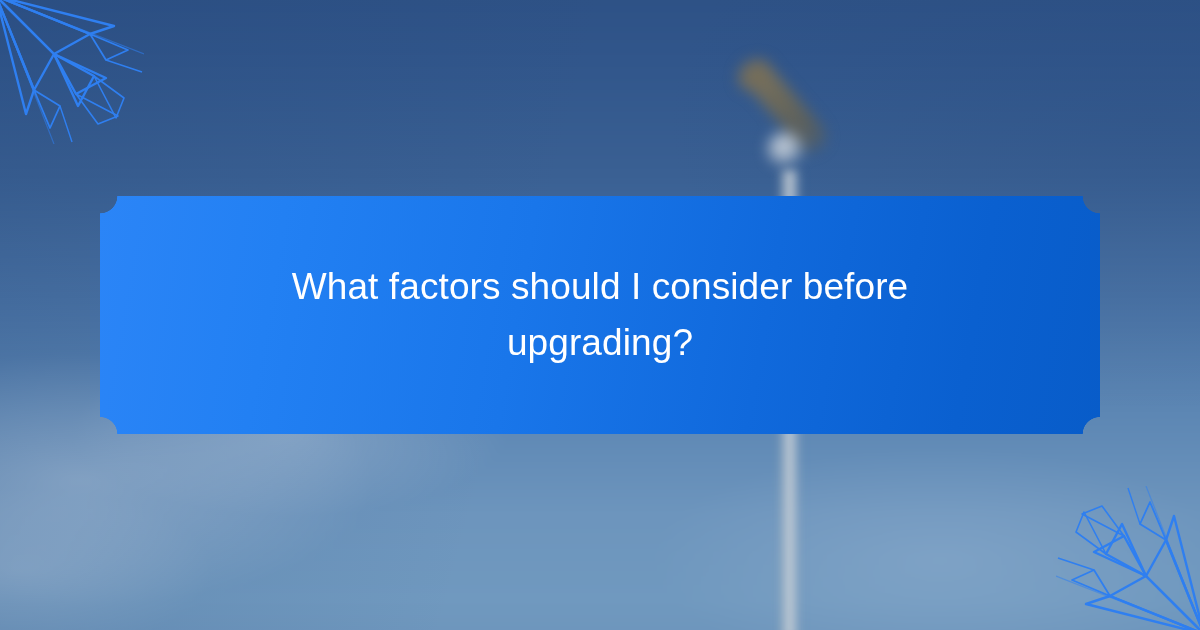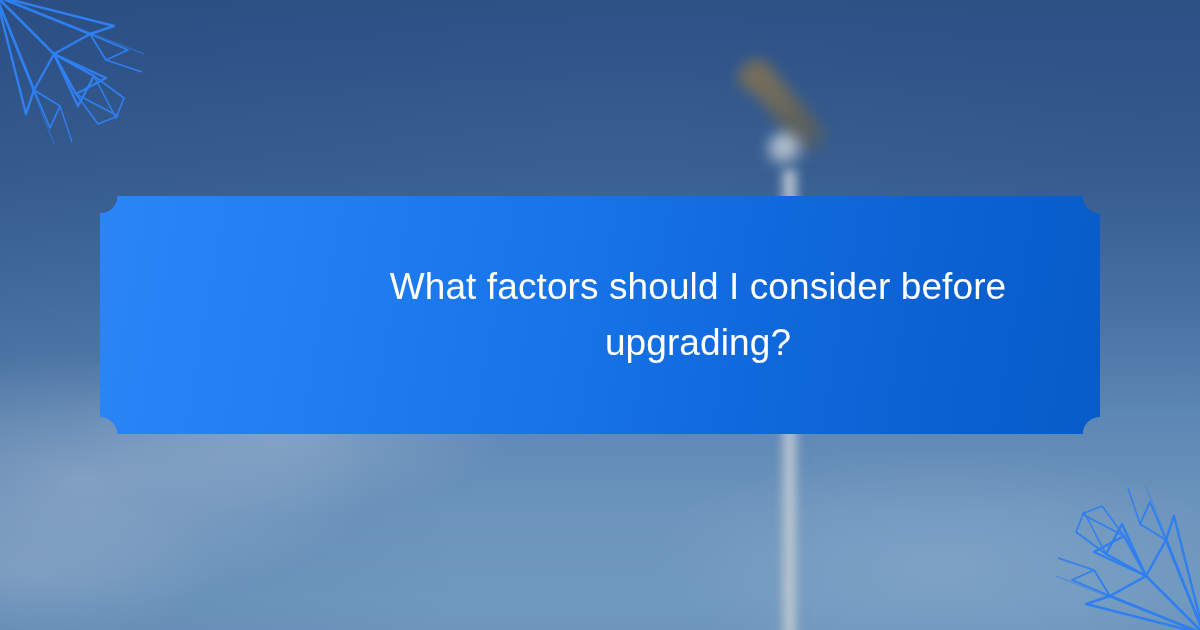--- a/index.html
+++ b/index.html
@@ -135,21 +135,21 @@
       radial-gradient(circle 17px at 0 0,       transparent 0 17px, #000 17.6px) top left    / 51% 51% no-repeat,
       radial-gradient(circle 17px at 100% 0,    transparent 0 17px, #000 17.6px) top right   / 51% 51% no-repeat,
       radial-gradient(circle 17px at 0 100%,    transparent 0 17px, #000 17.6px) bottom left / 51% 51% no-repeat,
       radial-gradient(circle 17px at 100% 100%, transparent 0 17px, #000 17.6px) bottom right/ 51% 51% no-repeat;
   }
 
   .card-inner {
     position:absolute; inset:0;
     display:flex;
     align-items:center;
-    justify-content:flex-end;
+    justify-content:center;
     padding:0 72px;
   }
 
   .question {
     color:#ffffff;
     font-family:"Liberation Sans", sans-serif;
     font-size:37px;
     font-weight:400;
     line-height:1.52;
     text-align:center;

